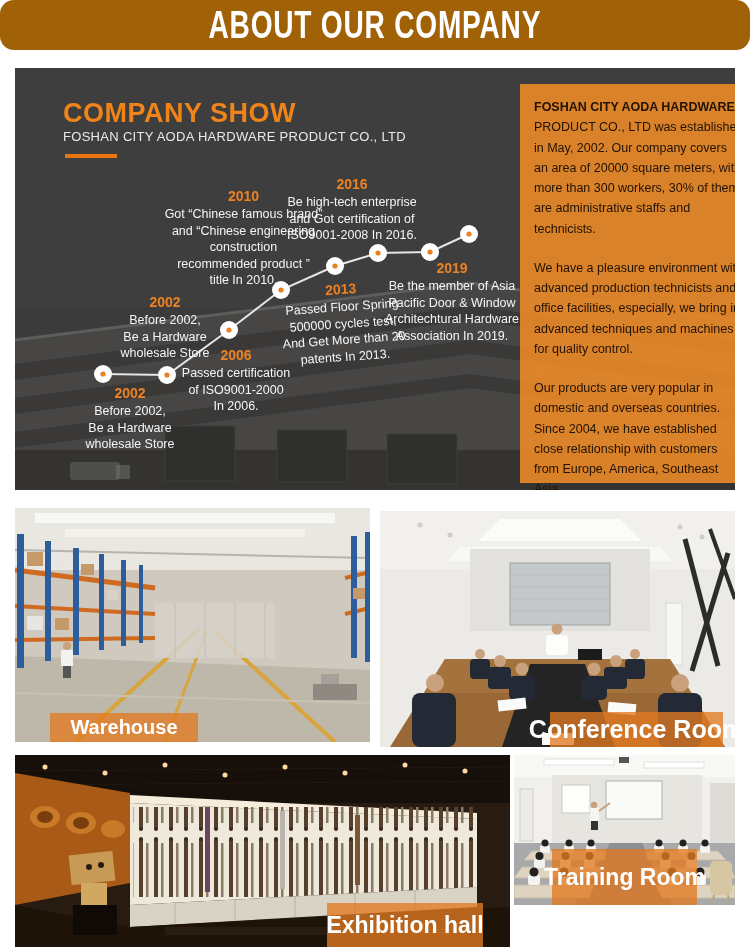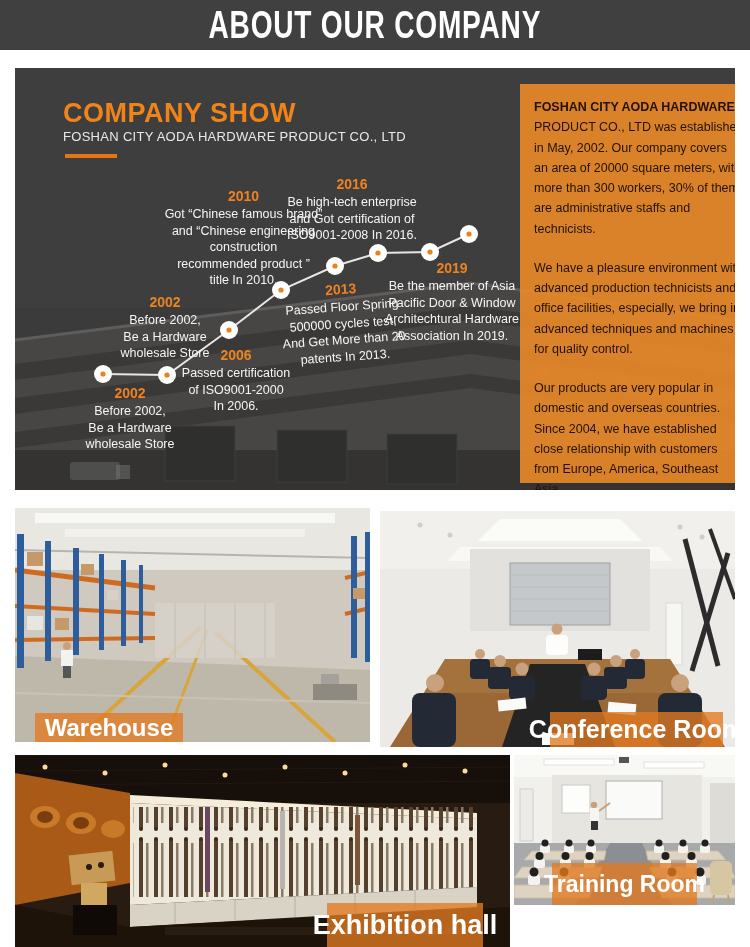--- a/index.html
+++ b/index.html
@@ -1,21 +1,21 @@
 <!DOCTYPE html>
 <html><head>
 <meta charset="utf-8">
 <style>
   html,body{margin:0;padding:0;background:#ffffff;}
   .page{position:relative;width:750px;height:947px;background:#ffffff;overflow:hidden;
         font-family:"Liberation Sans","DejaVu Sans",sans-serif;}
 
   
-  .banner{position:absolute;left:0;top:0;width:750px;height:50px;background:#404040;
-          display:flex;align-items:center;justify-content:center;}
+  .banner{position:absolute;left:0;top:0;width:750px;height:50px;background:#a16207;
+          display:flex;align-items:center;justify-content:center;border-radius:14px;}
   .banner-text{color:#fff;font-size:37px;font-weight:800;letter-spacing:1px;
                transform:scaleX(.76) scaleY(1.05);white-space:nowrap;}
 
   
   .hero{position:absolute;left:15px;top:68px;width:720px;height:422px;background:#3b3b3b;overflow:hidden;}
   .hero svg.bg{position:absolute;left:0;top:0;}
   .hero-head{position:absolute;left:48px;top:30px;}
   .hero-title{margin:0;font-size:27px;font-weight:700;color:#F08418;letter-spacing:.5px;}
   .hero-sub{font-size:13px;color:#e9e9e9;letter-spacing:.3px;}
   .underbar{width:52px;height:4px;background:#E8750F;margin-top:10px;margin-left:2px;}
@@ -41,24 +41,24 @@
 
   
   .photo{position:absolute;overflow:hidden;}
   .photo svg{position:absolute;left:0;top:0;}
   .warehouse{left:15px;top:508px;width:355px;height:234px;}
   .conference{left:380px;top:511px;width:355px;height:236px;}
   .exhibition{left:15px;top:755px;width:495px;height:192px;}
   .training{left:514px;top:755px;width:221px;height:150px;}
   .plabel{position:absolute;display:flex;align-items:center;justify-content:center;
           color:#fff;font-weight:700;background:rgba(226,122,33,0.78);white-space:nowrap;}
-  .warehouse .plabel{left:20px;bottom:0;width:148px;height:29px;font-size:24px;}
+  .warehouse .plabel{left:35px;bottom:0;width:148px;height:29px;font-size:20px;}
   .conference .plabel{left:170px;bottom:0;width:173px;height:35px;font-size:25px;}
-  .exhibition .plabel{left:312px;bottom:0;width:156px;height:44px;font-size:27px;}
-  .training .plabel{left:38px;bottom:0;width:145px;height:42px;font-size:23px;}
+  .exhibition .plabel{left:312px;bottom:0;width:156px;height:44px;font-size:23px;}
+  .training .plabel{left:38px;bottom:0;width:145px;height:56px;font-size:23px;}
 </style>
 </head>
 <body>
 
 <div class="page">
 
   <header class="banner">
     <span class="banner-text">ABOUT OUR COMPANY</span>
   </header>
 

